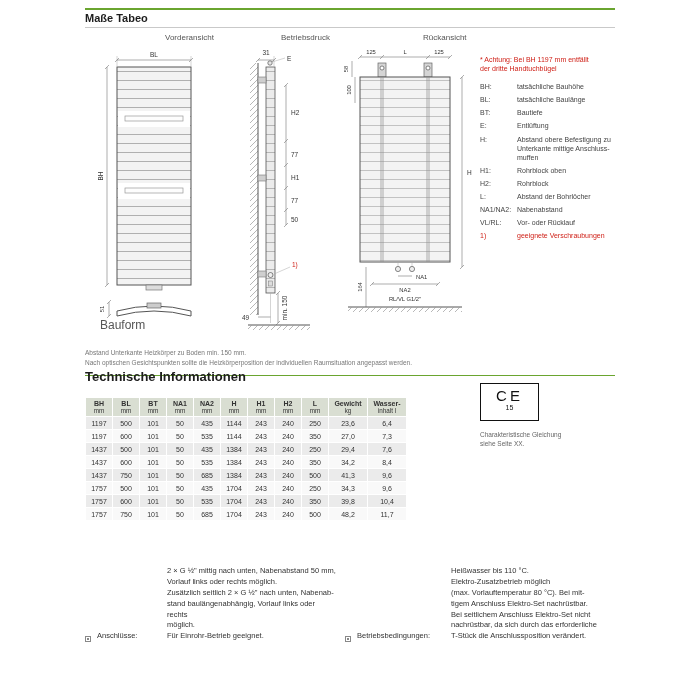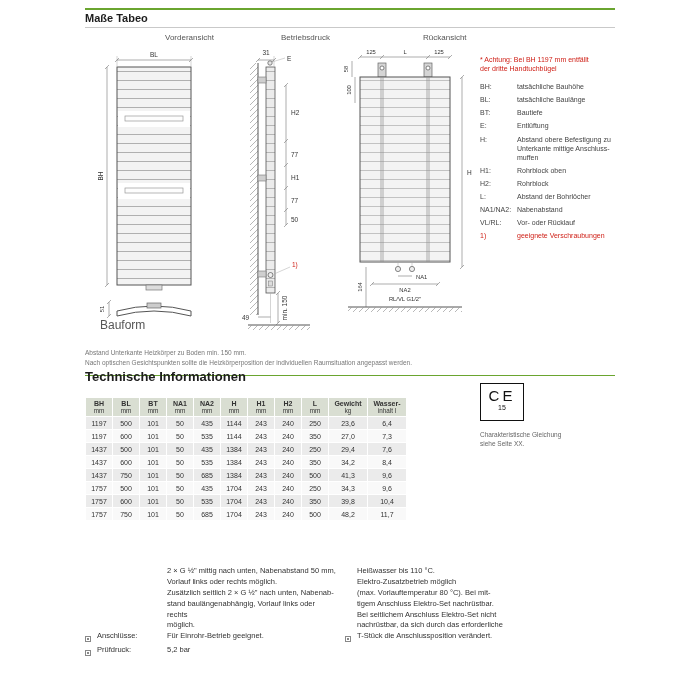--- a/index.html
+++ b/index.html
@@ -44,21 +44,21 @@
   .tech-title { position:absolute; left:85px; top:369px; font-size:13px; font-weight:bold; color:#1d1d1d; }
   .tech-table { position:absolute; left:85px; top:397px; border-collapse:separate; border-spacing:1px; font-size:7px; }
   .tech-table th { background:#d9ded2; font-weight:bold; padding:2px 2px; text-align:center; vertical-align:top; min-width:26px; }
   .tech-table th .u { font-weight:normal; font-size:6.3px; }
   .tech-table td { padding:2.5px 2px; text-align:center; min-width:26px; color:#333; }
   .tech-table th:nth-child(10), .tech-table td:nth-child(10),
   .tech-table th:nth-child(11), .tech-table td:nth-child(11) { min-width:38px; }
   .tech-table tbody tr:nth-child(odd) td { background:#ebebeb; }
   .tech-table tbody tr:nth-child(even) td { background:#f9f9f9; }
 
-  .ce-box { position:absolute; left:480px; top:383px; width:44px; height:38px; border:1.5px solid #111; text-align:center; }
+  .ce-box { position:absolute; left:480px; top:383px; width:59px; height:38px; border:1.5px solid #111; text-align:center; }
   .ce-mark-text { font-size:15px; letter-spacing:3px; color:#111; margin-top:3px; }
   .ce-num { font-size:7px; color:#111; }
   .ce-note { position:absolute; left:480px; top:430px; width:132px; font-size:6.5px; color:#666; line-height:1.45; white-space:pre-line; }
 
   .specs { position:absolute; top:566px; font-size:7.5px; line-height:1.45; color:#333; }
   #specs-left  { left:85px;  width:252px; }
   #specs-right { left:345px; width:272px; }
   .spec-row { display:flex; margin-bottom:3px;align-items:flex-end; }
   .bullet { flex:none; width:6px; height:6px; border:1px solid #888; margin:2px 6px 0 0; position:relative; }
   .bullet::after { content:""; position:absolute; left:1px; top:1px; width:2px; height:2px; background:#888; }
@@ -496,29 +496,25 @@
       <div class="spec-row">
         <span class="bullet"></span>
         <span class="spec-label">Anschlüsse:</span>
         <span class="spec-text">2 × G ½" mittig nach unten, Nabenabstand 50 mm,
 Vorlauf links oder rechts möglich.
 Zusätzlich seitlich 2 × G ½" nach unten, Nabenab-
 stand baulängenabhängig, Vorlauf links oder rechts
 möglich.
 Für Einrohr-Betrieb geeignet.</span>
       </div>
-      <div class="spec-row">
-        <span class="bullet"></span>
-        <span class="spec-label">Prüfdruck:</span>
-        <span class="spec-text">5,2 bar</span>
-      </div>
     </div>
   <div id="specs-right" class="specs">
       <div class="spec-row">
         <span class="bullet"></span>
+        <span class="spec-label">Betriebsbedingungen:</span>
         <span class="spec-text">Heißwasser bis 110 °C.
 Elektro-Zusatzbetrieb möglich
 (max. Vorlauftemperatur 80 °C). Bei mit-
 tigem Anschluss Elektro-Set nachrüstbar.
 Bei seitlichem Anschluss Elektro-Set nicht
 nachrüstbar, da sich durch das erforderliche
 T-Stück die Anschlussposition verändert.</span>
       </div>
     </div>
 

